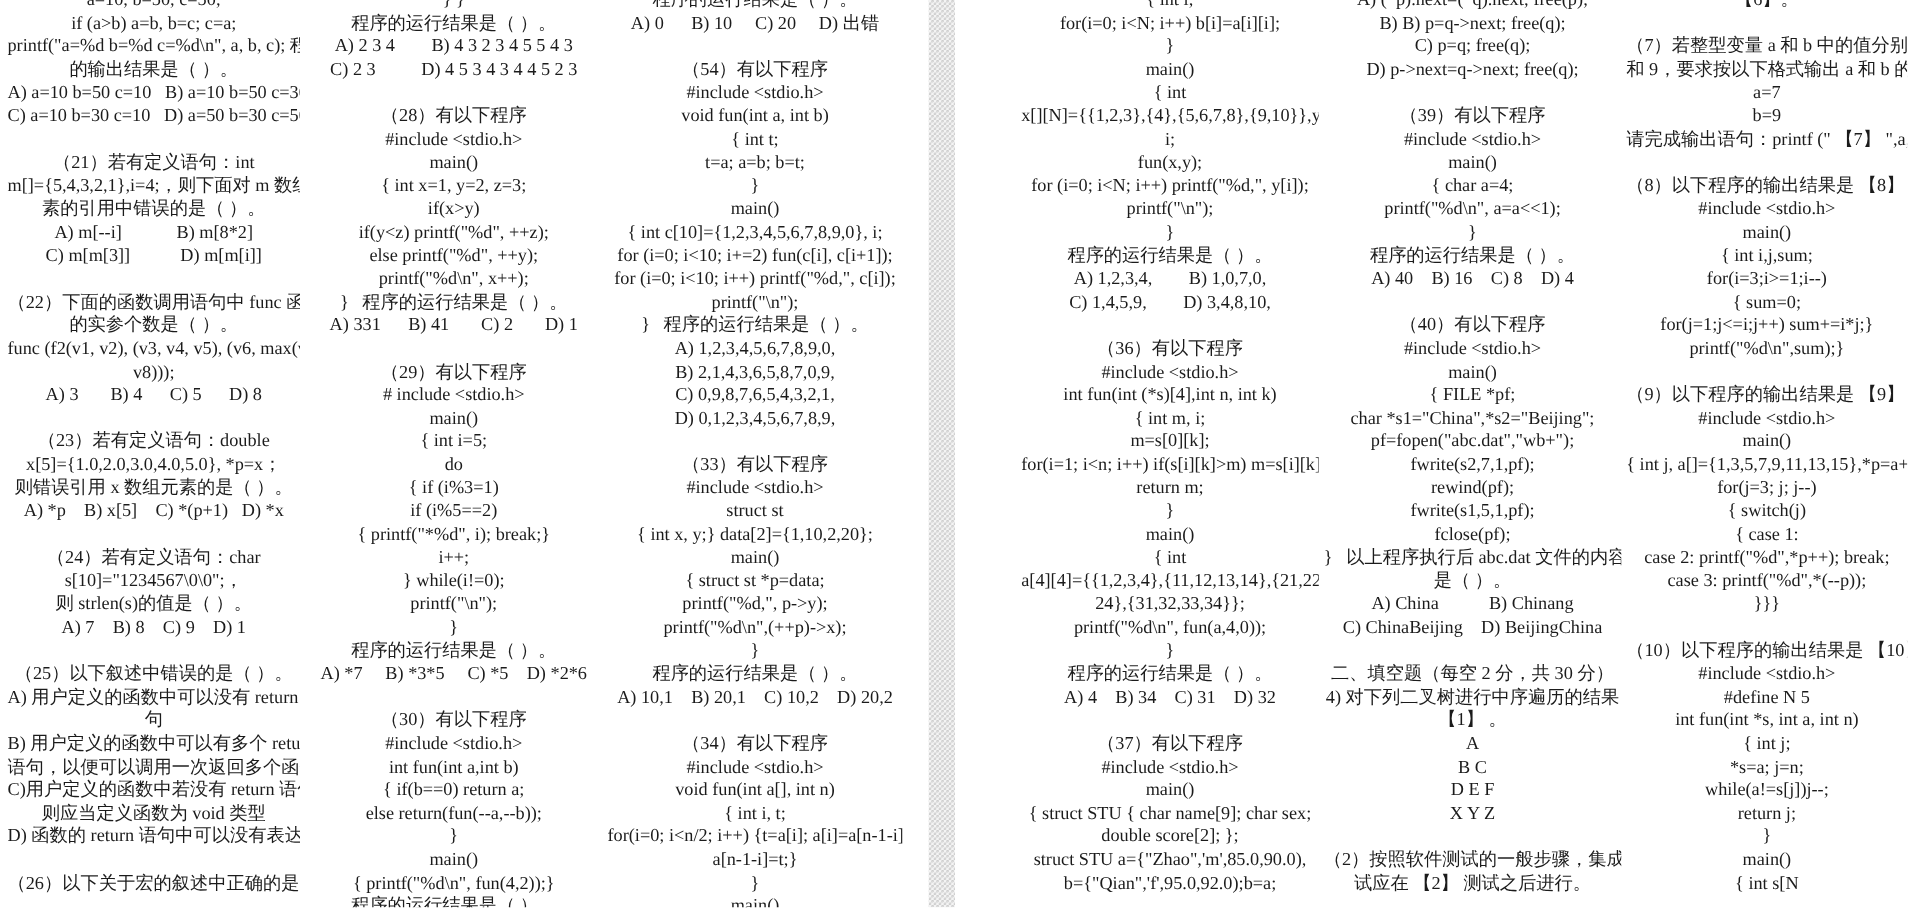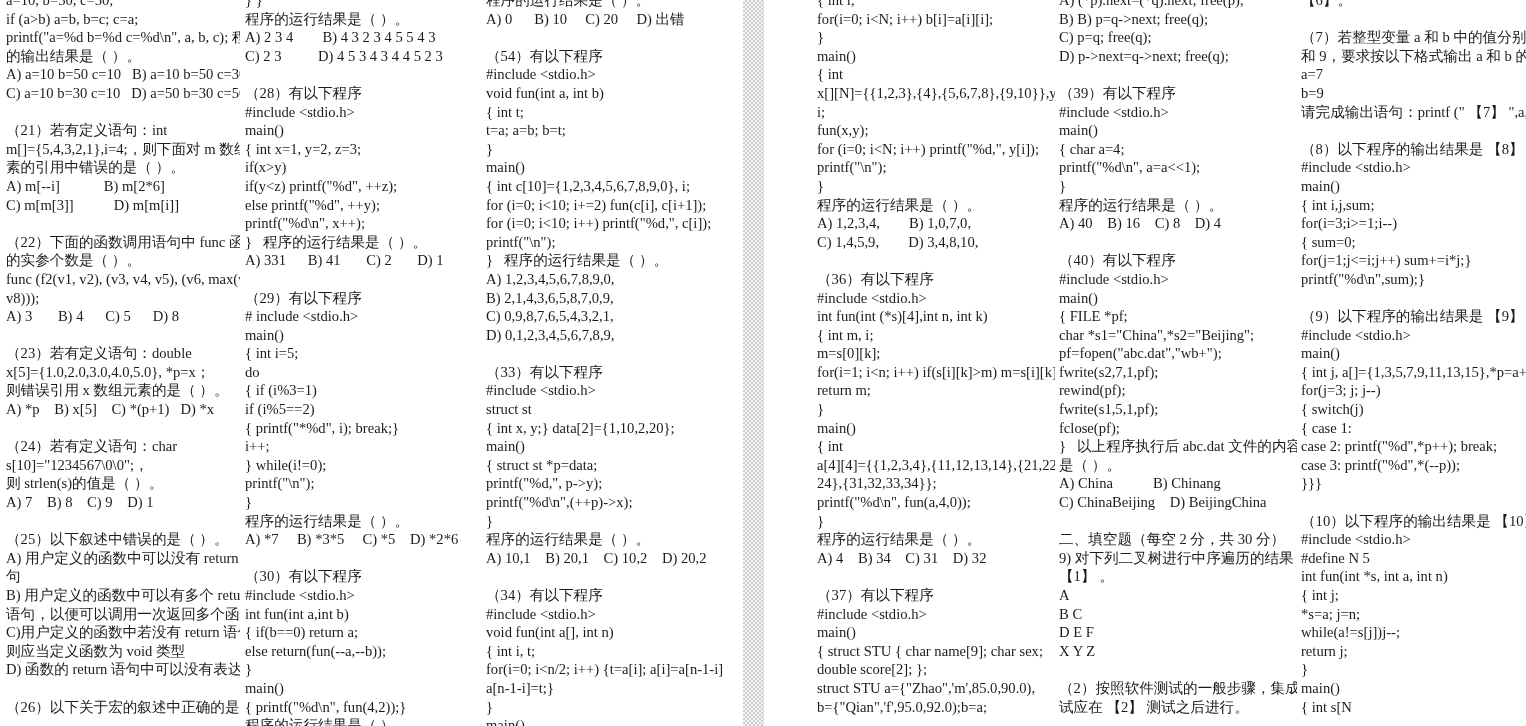--- a/index.html
+++ b/index.html
@@ -1,20 +1,21 @@
 <!DOCTYPE html>
 <html><head>
 <meta charset="utf-8">
 <style>
   html,body{margin:0;padding:0;background:#ffffff;}
   #screen{
     position:relative;width:1526px;height:726px;overflow:hidden;
     background:#ffffff;
     font-family:"Liberation Serif","DejaVu Serif",serif;
     color:#1b1b1b;
+    text-align:center;
   }
   .col{
     position:absolute;top:-9px;overflow:hidden;height:740px;
   }
   .line{
     height:18.6px;line-height:18.6px;font-size:14.6px;
     white-space:pre;overflow:visible;
   }
   .sq{
     text-decoration-style:wavy;
@@ -47,21 +48,21 @@
       <div class="line"><span>a=10, b=50, c=50;</span></div>
       <div class="line"><span>if (a&gt;b) a=b, b=c; c=a;</span></div>
       <div class="line"><span></span><span class="sq">printf</span><span>("a=%d b=%d c=%d\n", a, b, c); 程序</span></div>
       <div class="line"><span>的输出结果是（ ）。</span></div>
       <div class="line"><span>A) a=10 b=50 c=10   B) a=10 b=50 c=30</span></div>
       <div class="line"><span>C) a=10 b=30 c=10   D) a=50 b=30 c=50</span></div>
       <div class="line"><span></span></div>
       <div class="line"><span>（21）若有定义语句：int</span></div>
       <div class="line"><span>m[]={5,4,3,2,1},i=4;，则下面对 m 数组元</span></div>
       <div class="line"><span>素的引用中错误的是（ ）。</span></div>
-      <div class="line"><span>A) m[--i]            B) m[2*6]</span></div>
+      <div class="line"><span>A) m[--i]            B) m[8*2]</span></div>
       <div class="line"><span>C) m[m[3]]           D) m[m[i]]</span></div>
       <div class="line"><span></span></div>
       <div class="line"><span>（22）下面的函数调用语句中 </span><span class="sq">func</span><span> 函数</span></div>
       <div class="line"><span>的实参个数是（ ）。</span></div>
       <div class="line"><span></span><span class="sq">func</span><span> (f2(v1, v2), (v3, v4, v5), (v6, max(v7,</span></div>
       <div class="line"><span>v8)));</span></div>
       <div class="line"><span>A) 3       B) 4      C) 5      D) 8</span></div>
       <div class="line"><span></span></div>
       <div class="line"><span>（23）若有定义语句：double</span></div>
       <div class="line"><span>x[5]={1.0,2.0,3.0,4.0,5.0}, *p=x；</span></div>
@@ -236,21 +237,21 @@
       <div class="line"><span></span><span class="sq">fwrite</span><span>(s2,7,1,pf);</span></div>
       <div class="line"><span>rewind(pf);</span></div>
       <div class="line"><span></span><span class="sq">fwrite</span><span>(s1,5,1,pf);</span></div>
       <div class="line"><span></span><span class="sq">fclose</span><span>(pf);</span></div>
       <div class="line"><span>}   以上程序执行后 </span><span class="sq">abc.dat</span><span> 文件的内容</span></div>
       <div class="line"><span>是（ ）。</span></div>
       <div class="line"><span>A) China           B) </span><span class="sq">Chinang</span><span></span></div>
       <div class="line"><span>C) </span><span class="sq">ChinaBeijing</span><span>    D) </span><span class="sq">BeijingChina</span><span></span></div>
       <div class="line"><span></span></div>
       <div class="line"><span>二、填空题（每空 2 分，共 30 分）</span></div>
-      <div class="line"><span>9) 对下列二叉树进行中序遍历的结果</span></div>
+      <div class="line"><span>4) 对下列二叉树进行中序遍历的结果</span></div>
       <div class="line"><span>【1】 。</span></div>
       <div class="line"><span>A</span></div>
       <div class="line"><span>B C</span></div>
       <div class="line"><span>D E F</span></div>
       <div class="line"><span>X Y Z</span></div>
       <div class="line"><span></span></div>
       <div class="line"><span>（2）按照软件测试的一般步骤，集成测</span></div>
       <div class="line"><span>试应在 【2】 测试之后进行。</span></div>
     </div>
   <div class="col" style="left:1301px;width:225px;">

